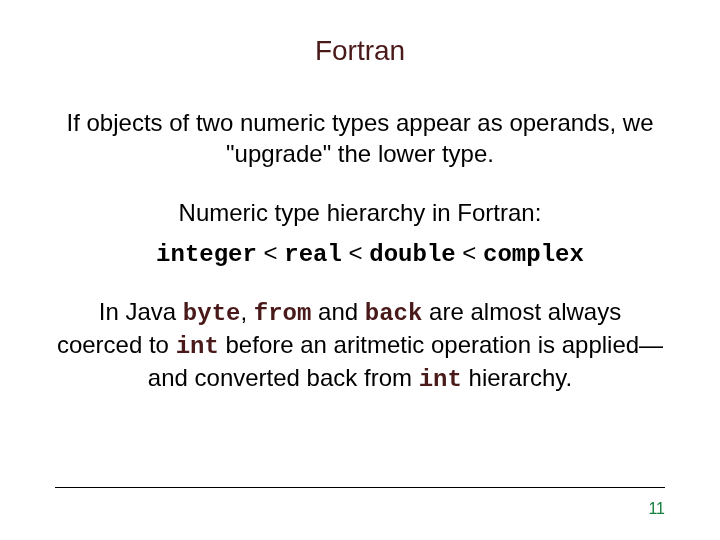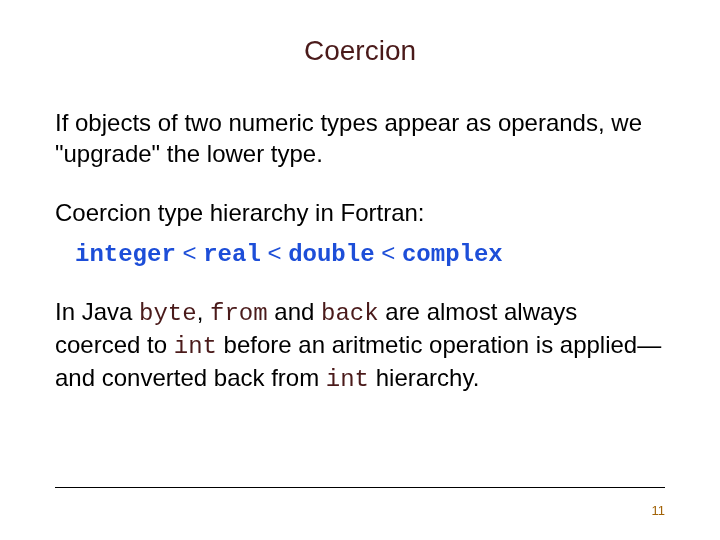--- a/index.html
+++ b/index.html
@@ -1,18 +1,19 @@
 <!DOCTYPE html>
 <html><head>
   <meta charset="utf-8">
   <style>
     * {
       margin: 0;
       padding: 0;
       box-sizing: border-box;
+      text-align: center;
     }
     body {
       width: 720px;
       height: 540px;
       background: #ffffff;
       font-family: Arial, Helvetica, sans-serif;
       position: relative;
       padding: 30px 55px 50px 55px;
     }
     .title {
@@ -24,61 +25,61 @@
       margin-top: 5px;
     }
     .para {
       font-size: 24px;
       color: #000000;
       line-height: 1.3;
       margin-bottom: 28px;
     }
     .hierarchy {
       font-size: 24px;
-      color: #1d4ed8;
+      color: #000000;
       margin-left: 20px;
       margin-bottom: 28px;
       font-weight: bold;
     }
     .hierarchy .code {
       font-family: "Courier New", Courier, monospace;
       font-weight: bold;
     }
     .hierarchy .lt {
       font-family: Arial, sans-serif;
       font-weight: normal;
     }
     .code-inline {
       font-family: "Courier New", Courier, monospace;
-      font-weight: normal;
+      font-weight: bold;
       color: #4a1a1a;
     }
     .footer-line {
       position: absolute;
       bottom: 52px;
       left: 55px;
       right: 55px;
       border-top: 1px solid #000000;
     }
     .page-num {
       position: absolute;
       bottom: 22px;
       right: 55px;
-      font-size: 13px;
-      color: #a16207;
+      font-size: 16px;
+      color: #15803d;
     }
   </style>
 </head>
 <body>
 
-<h1 class="title">Coercion</h1>
+<h1 class="title">Fortran</h1>
 
 <p class="para">If objects of two numeric types appear as operands, we "upgrade" the lower type.</p>
 
-<p class="para" style="margin-bottom:10px;">Coercion type hierarchy in Fortran:</p>
+<p class="para" style="margin-bottom:10px;">Numeric type hierarchy in Fortran:</p>
 
 <p class="hierarchy">
   <span class="code">integer</span><span class="lt"> &lt; </span><span class="code">real</span><span class="lt"> &lt; </span><span class="code">double</span><span class="lt"> &lt; </span><span class="code">complex</span>
 </p>
 
 <p class="para">
   <span>In Java </span><span class="code-inline">byte</span><span>, </span><span class="code-inline">from</span><span> and </span><span class="code-inline">back</span><span> are almost always coerced to </span><span class="code-inline">int</span><span> before an aritmetic operation is applied—and converted back from </span><span class="code-inline">int</span><span> hierarchy.</span>
 </p>
 
 <div class="footer-line"></div>

